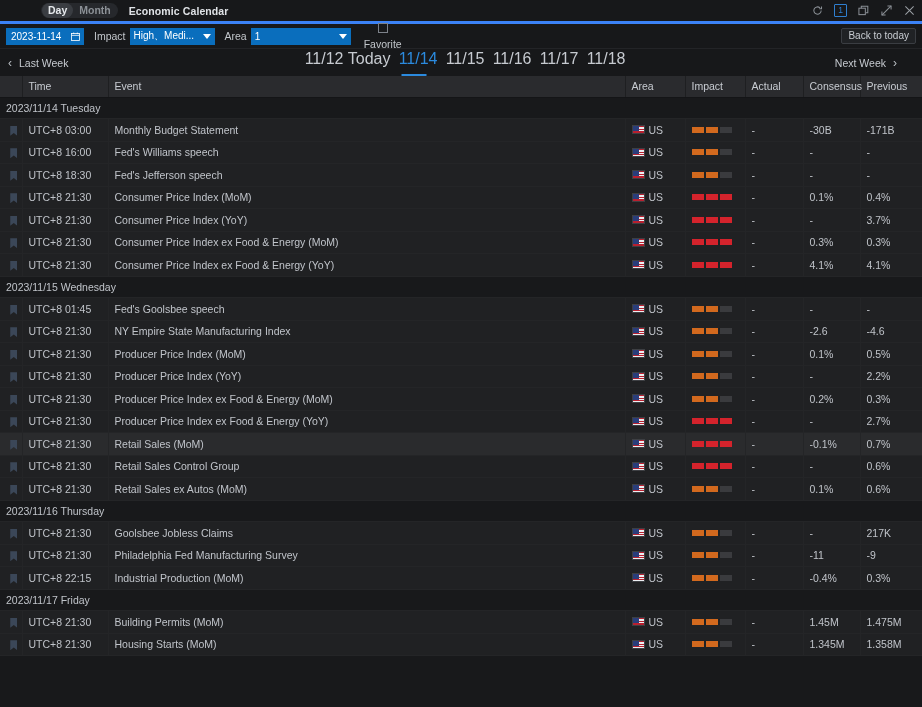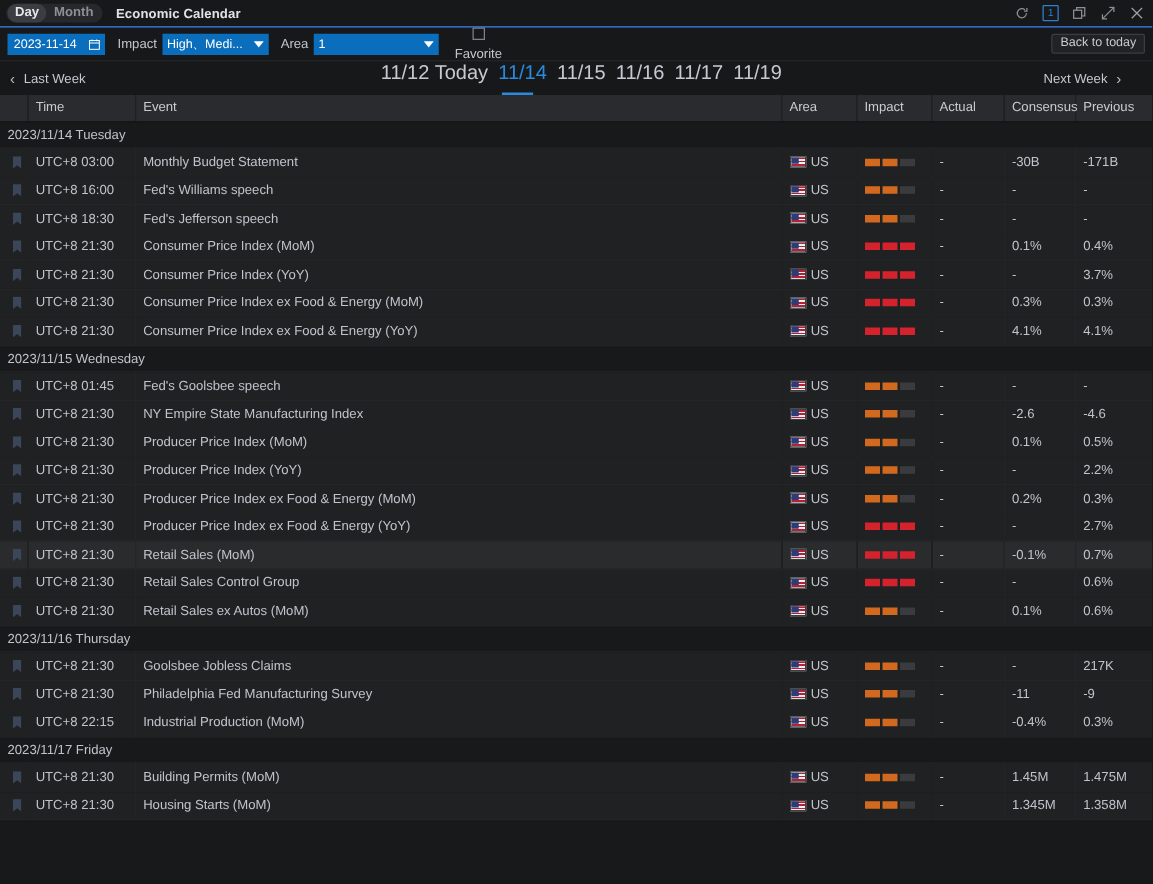--- a/index.html
+++ b/index.html
@@ -20,20 +20,21 @@
     padding: 0 4px 0 5px;
     position: relative;
   }
   .seg {
     display: flex;
     align-items: center;
     background: #26282c;
     border-radius: 9px;
     height: 15px;
     padding: 0 1px;
+    margin-left: 36px;
   }
   .seg-item {
     font-size: 10.5px;
     line-height: 15px;
     padding: 0 6px;
     border-radius: 8px;
     color: #8b9096;
     white-space: nowrap;
     font-weight: bold;
   }
@@ -58,21 +59,21 @@
   .num-box {
     width: 13px; height: 13px; border: 1px solid #2f7fd0;
     color: #2f7fd0; font-size: 8.5px; line-height: 11px;
     text-align: center; border-radius: 1px;
   }
 
   
   .filterbar {
     height: 27px;
     background: #17181a;
-    border-top: 1px solid #3b82f6;
+    border-top: 3px solid #3b82f6;
     display: flex;
     align-items: center;
     padding: 0 6px;
     position: relative;
   }
   .date-input {
     width: 78px; height: 17px;
     background: #0a6ebd;
     color: #fff; font-size: 10px;
     display: flex; align-items: center; justify-content: space-between;
@@ -305,21 +306,21 @@
     <span>Last Week</span>
   </div>
 
   <div class="daytabs">
     <div class="daytab">11/12</div>
     <div class="daytab">Today</div>
     <div class="daytab active">11/14</div>
     <div class="daytab">11/15</div>
     <div class="daytab">11/16</div>
     <div class="daytab">11/17</div>
-    <div class="daytab">11/19</div>
+    <div class="daytab">11/18</div>
   </div>
 
   <div class="wk-btn right">
     <span>Next Week</span>
     <span class="chev">›</span>
   </div>
 </div>
 
 <div class="tablewrap">
   <table class="cal">

